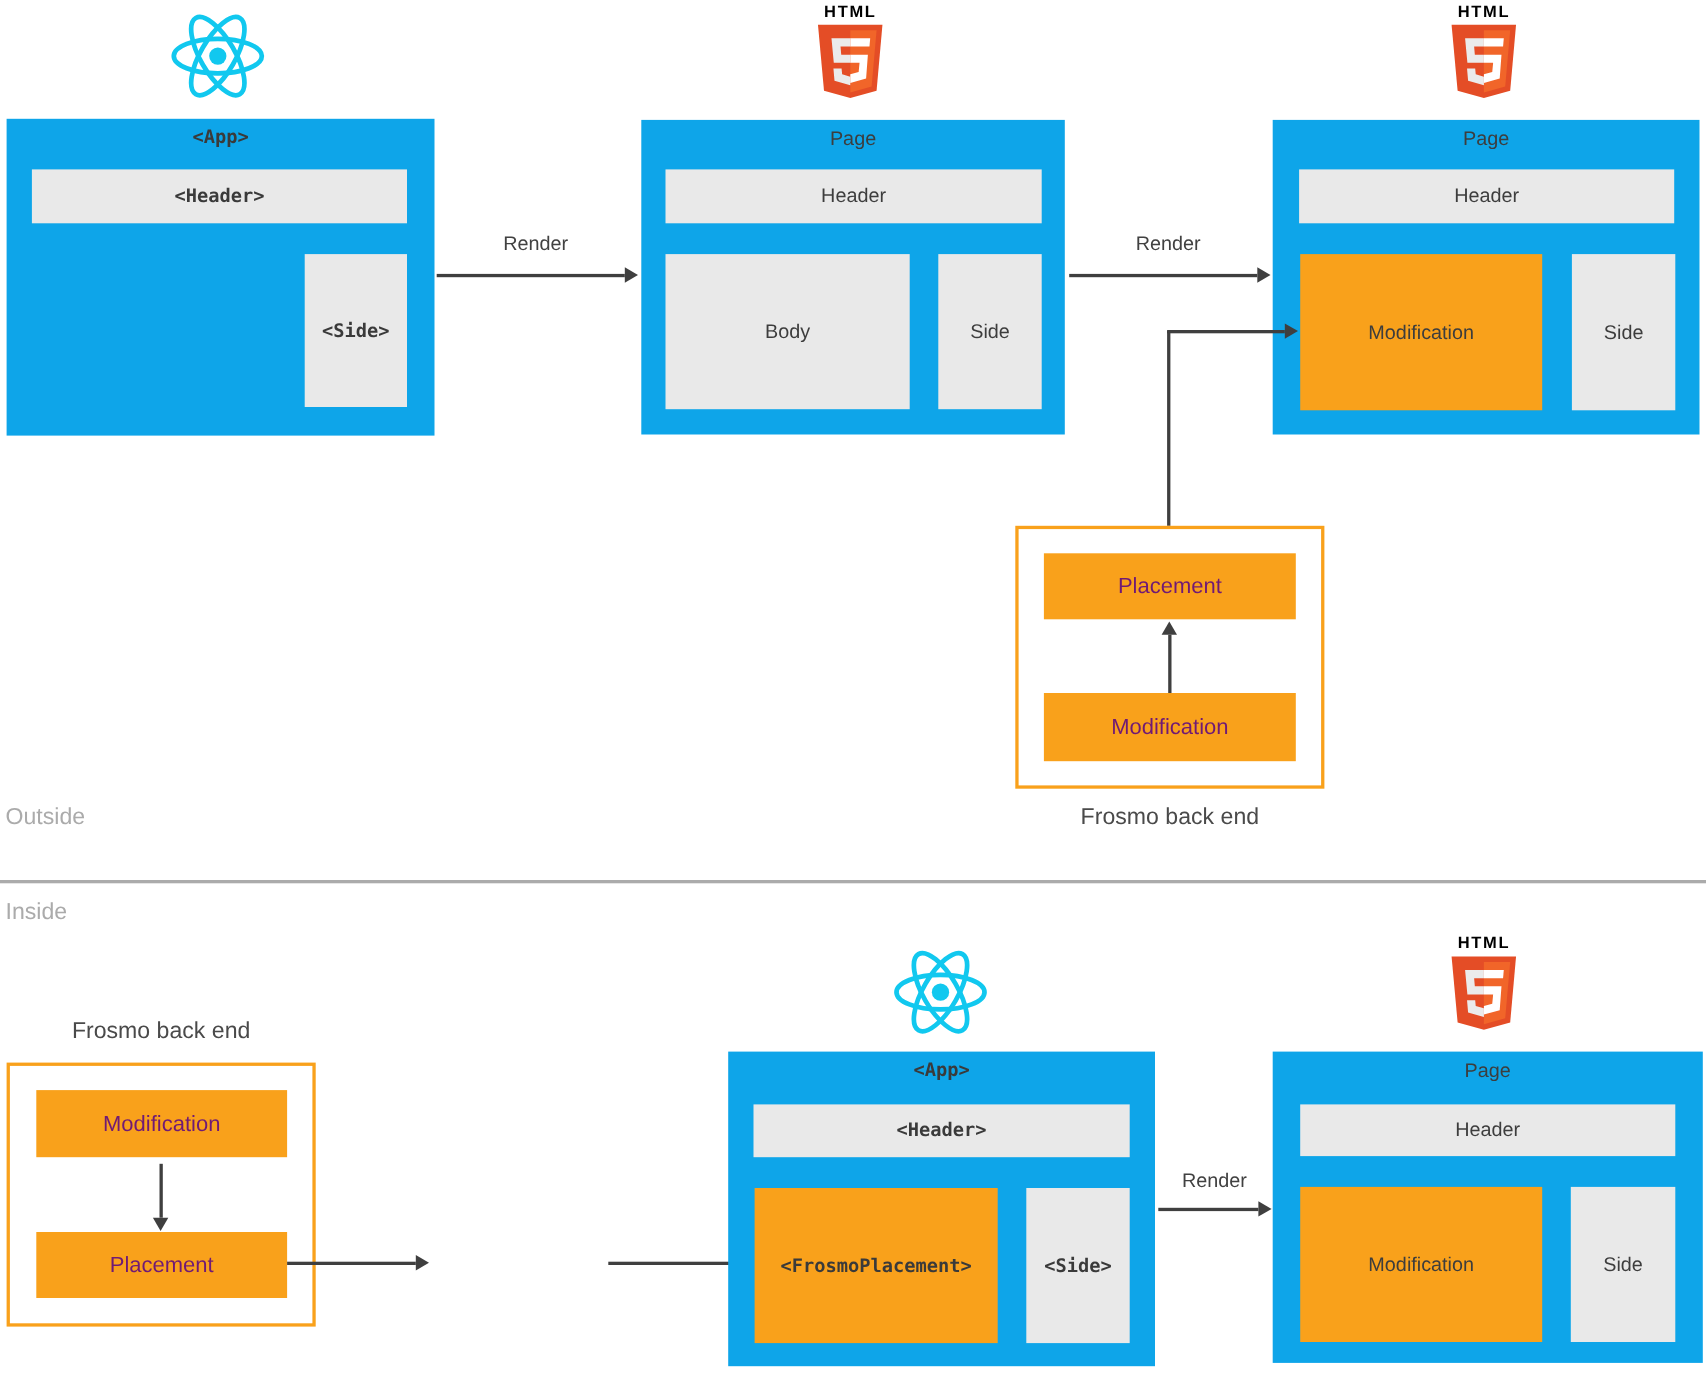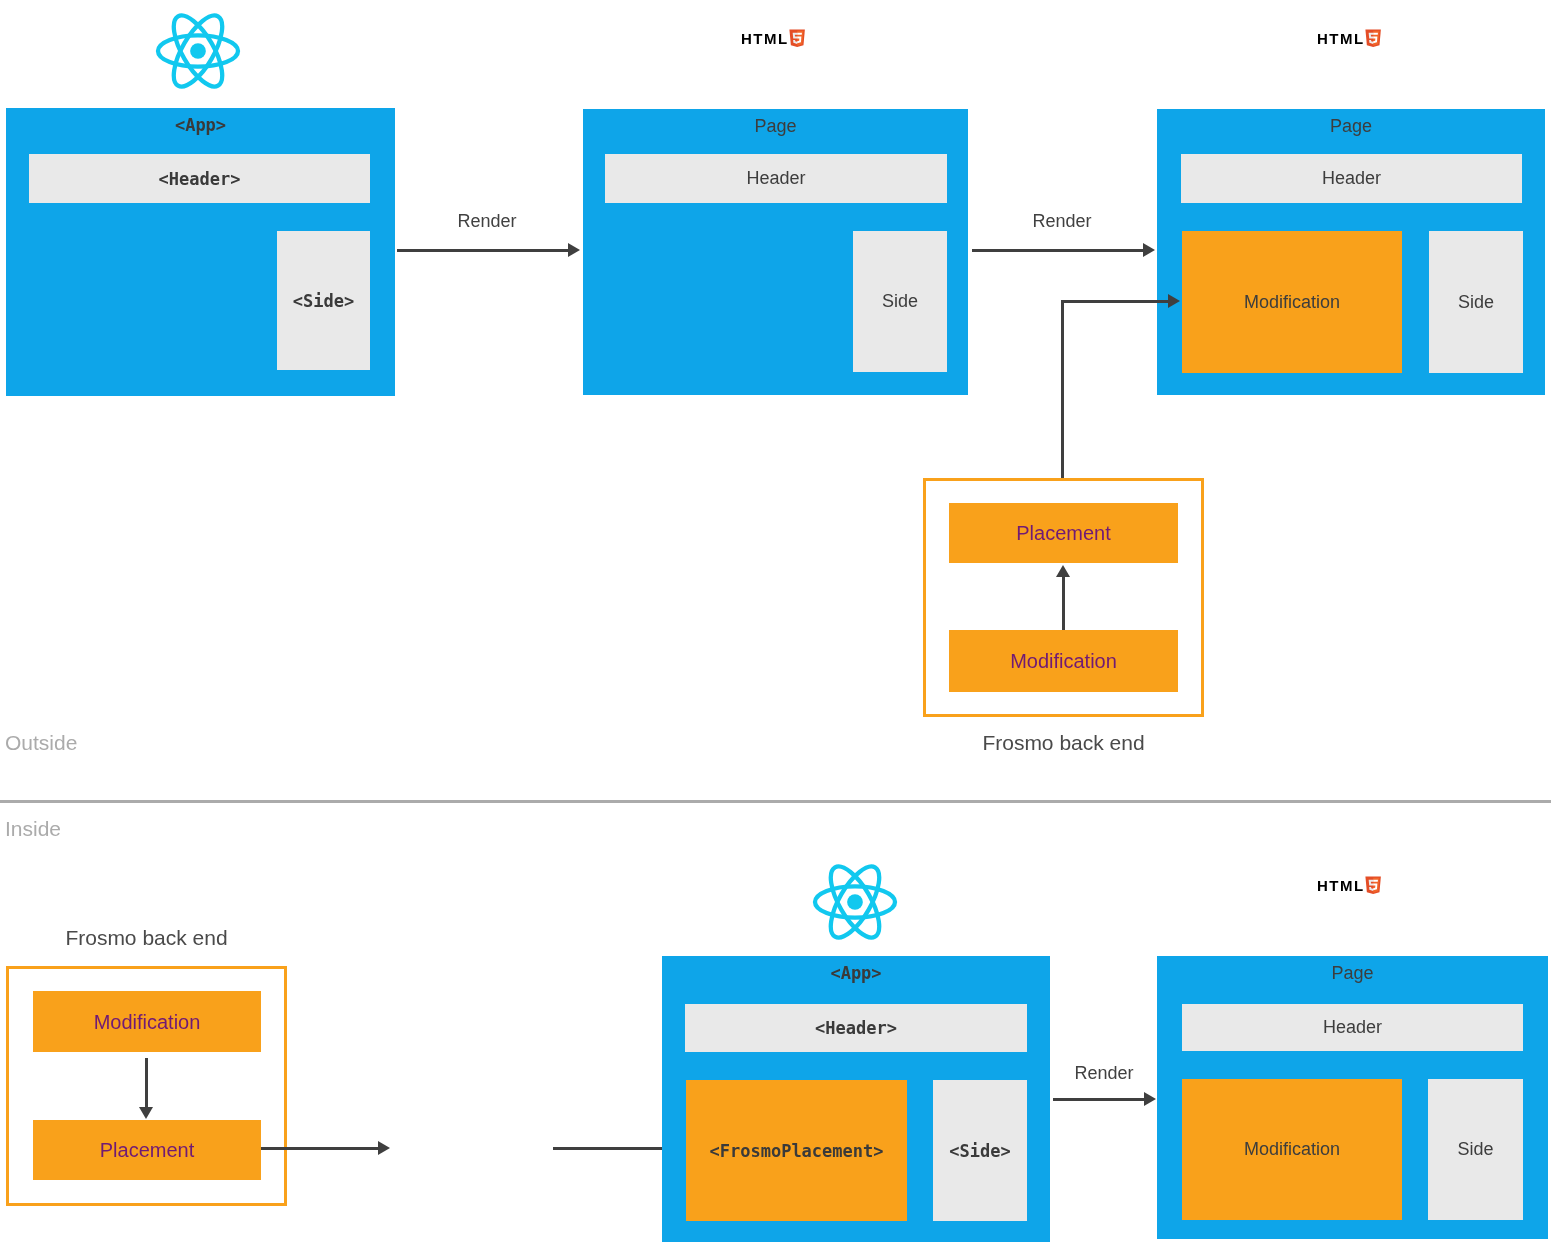--- a/index.html
+++ b/index.html
@@ -39,21 +39,21 @@
     border-bottom:12px solid #3F3F3F; border-left:7px solid transparent; border-right:7px solid transparent; }
   .head-down { position:absolute; width:0; height:0;
     border-top:12px solid #3F3F3F; border-left:7px solid transparent; border-right:7px solid transparent; }
   .render-label { position:absolute; text-align:center; font-size:18px; color:#414141; }
 
   
   .divider-line { position:absolute; left:0; width:1551px; height:3px; background:#ABABAB; }
   .zone-label { position:absolute; font-size:21px; color:#ABABAB; }
 
   
-  .html5 { position:absolute; width:64px; display:flex; flex-direction:row; align-items:center; }
+  .html5 { position:absolute; width:64px; display:flex; flex-direction:column; align-items:center; }
   .html5-text { font-size:15px; font-weight:bold; letter-spacing:1.5px; color:#000; }
   .react-logo { position:absolute; }
 </style>
 </head>
 <body>
 
 <div class="canvas">
 
   <svg class="react-logo" style="left:155px;top:12px" width="86" height="78" viewBox="-11.5 -10.25 23 20.5">
     <circle r="2.1" fill="#11C8EF"></circle>
@@ -82,20 +82,21 @@
       <path fill="#EBEBEB" d="M256 176 v46 h-55 l4 46 h51 v46 h-93 l-13 -138 z"></path>
       <path fill="#EBEBEB" d="M161 346 h46 l3 33 46 13 v48 l-89 -25 z"></path>
       <path fill="#FFFFFF" d="M256 176 h112 l-4 46 h-108 z"></path>
       <path fill="#FFFFFF" d="M256 268 v46 h52 l-5 52 -47 13 v48 l89 -25 10 -134 z"></path>
     </svg>
   </div>
 
   <div class="panel" style="left:583px;top:109px;width:385px;height:286px">
     <div class="ptitle">Page</div>
     <div class="tile" style="left:22px;top:45px;width:342px;height:49px">Header</div>
+    <div class="tile" style="left:22px;top:122px;width:222px;height:141px">Body</div>
     <div class="tile" style="left:270px;top:122px;width:94px;height:141px">Side</div>
   </div>
 
   <div class="render-label" style="left:972px;top:211px;width:180px">Render</div>
   <div class="hline" style="left:972px;top:249px;width:171px"></div>
   <div class="head-right" style="left:1143px;top:243px"></div>
 
   <div class="html5" style="left:1317px;top:2px">
     <div class="html5-text">HTML</div>
     <svg width="62" height="72" viewBox="64 90 384 422">

